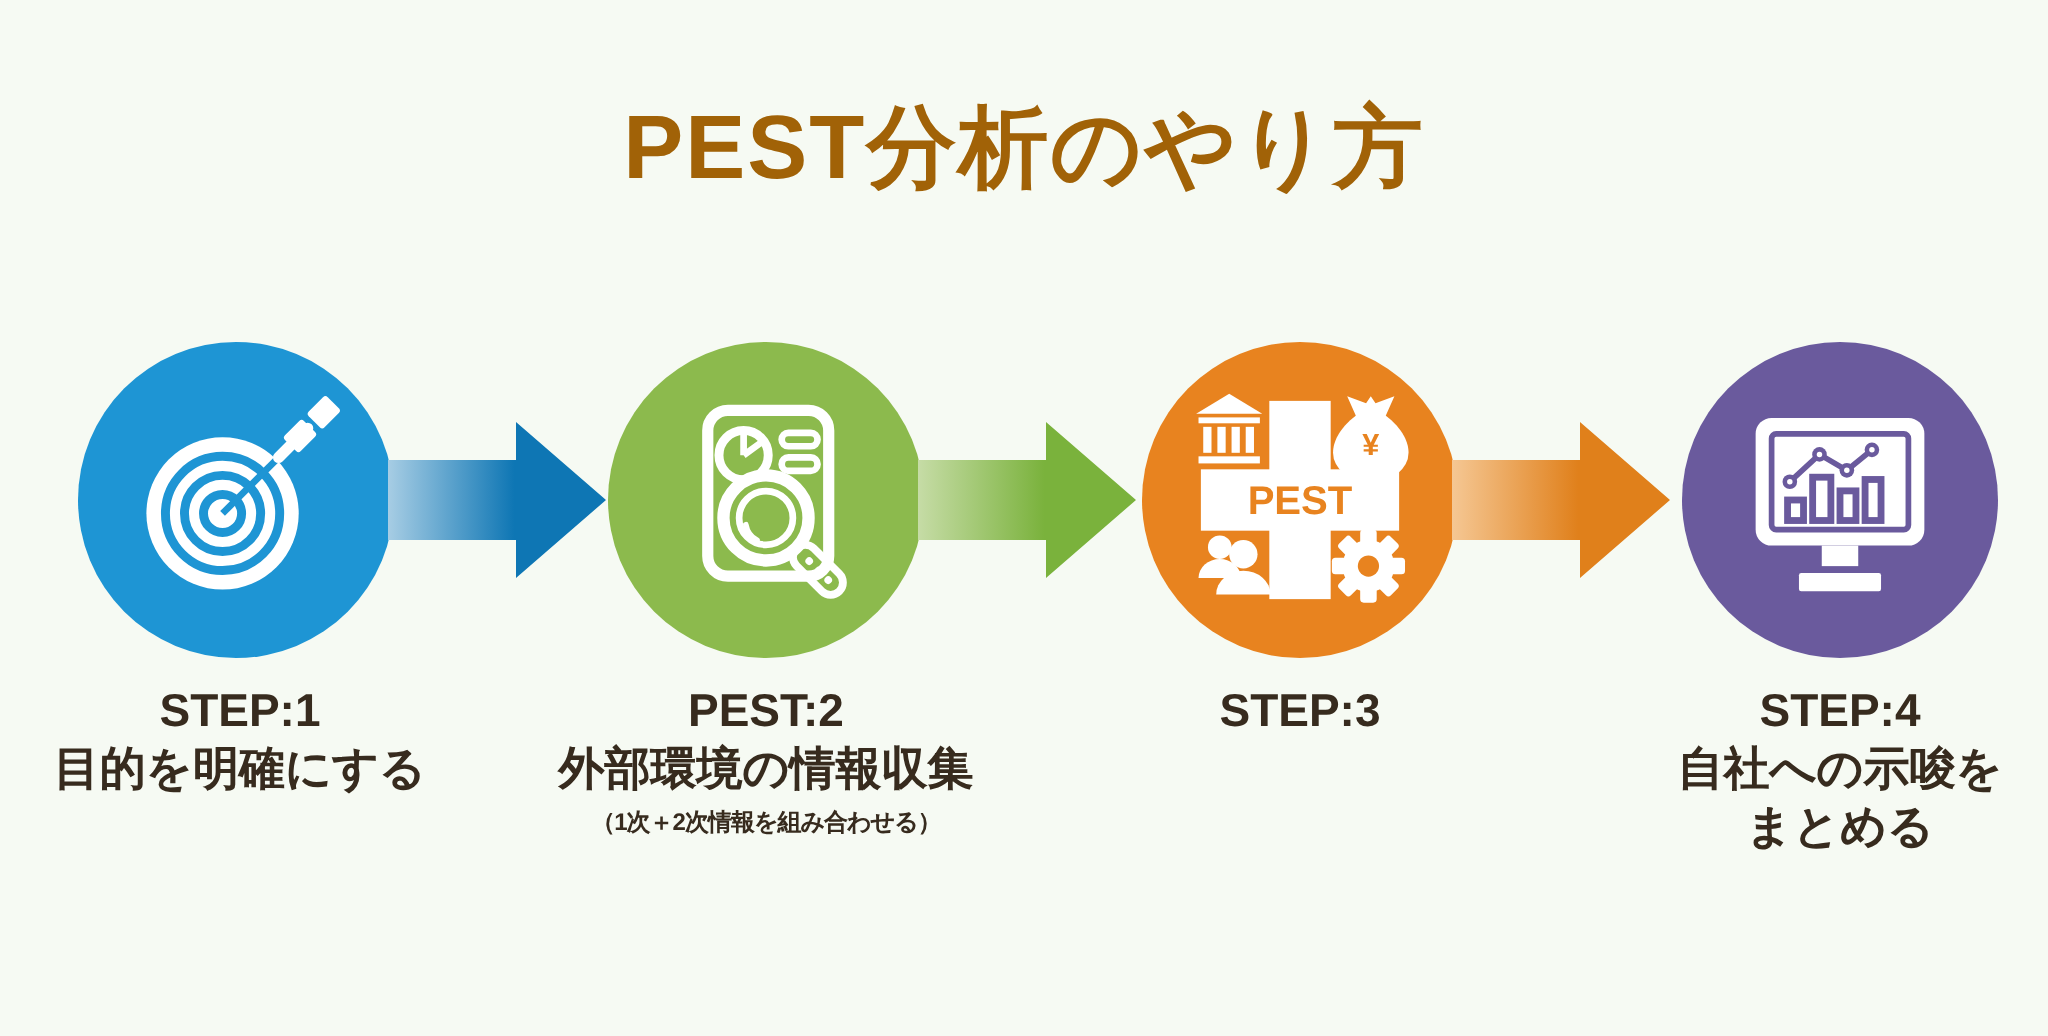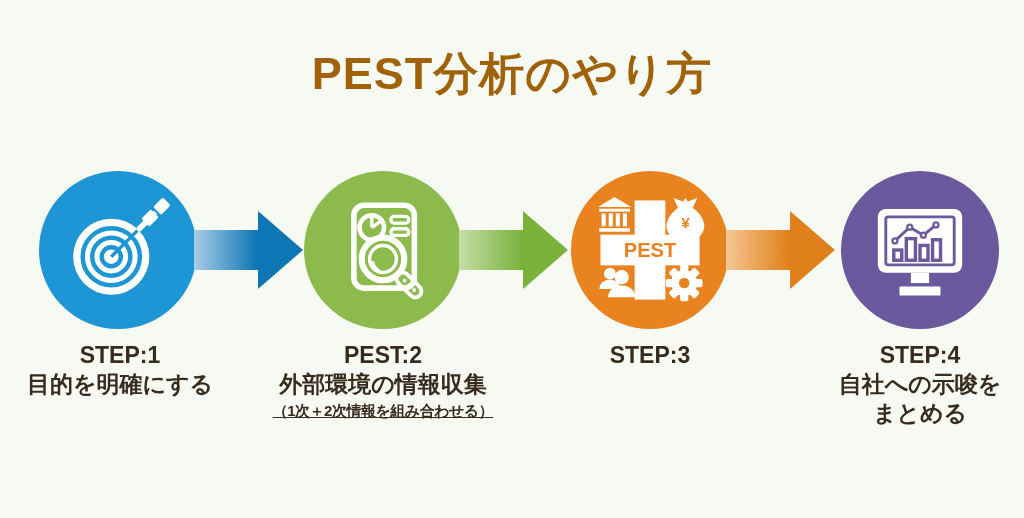--- a/index.html
+++ b/index.html
@@ -49,21 +49,21 @@
     color:#372b1e;
     font-weight:800;
     line-height:29px;
     font-size:23px;
   }
   .t1{left:-10px;width:260px;}
   .t2{left:248px;width:270px;}
   .t3{left:505px;width:290px;}
   .t4{left:790px;width:260px;}
   .step-label{font-size:23px;}
-  .step-note{font-size:15px;line-height:24px;letter-spacing:-0.5px;text-decoration:underline;}
+  .step-note{font-size:12px;line-height:24px;letter-spacing:-0.5px;}
 </style>
 </head>
 <body>
 
 <div class="canvas">
 
   <div class="title">PEST分析のやり方</div>
 
   <div class="step-circle c1">
     <svg width="112" height="112" viewBox="0 0 100 100">

